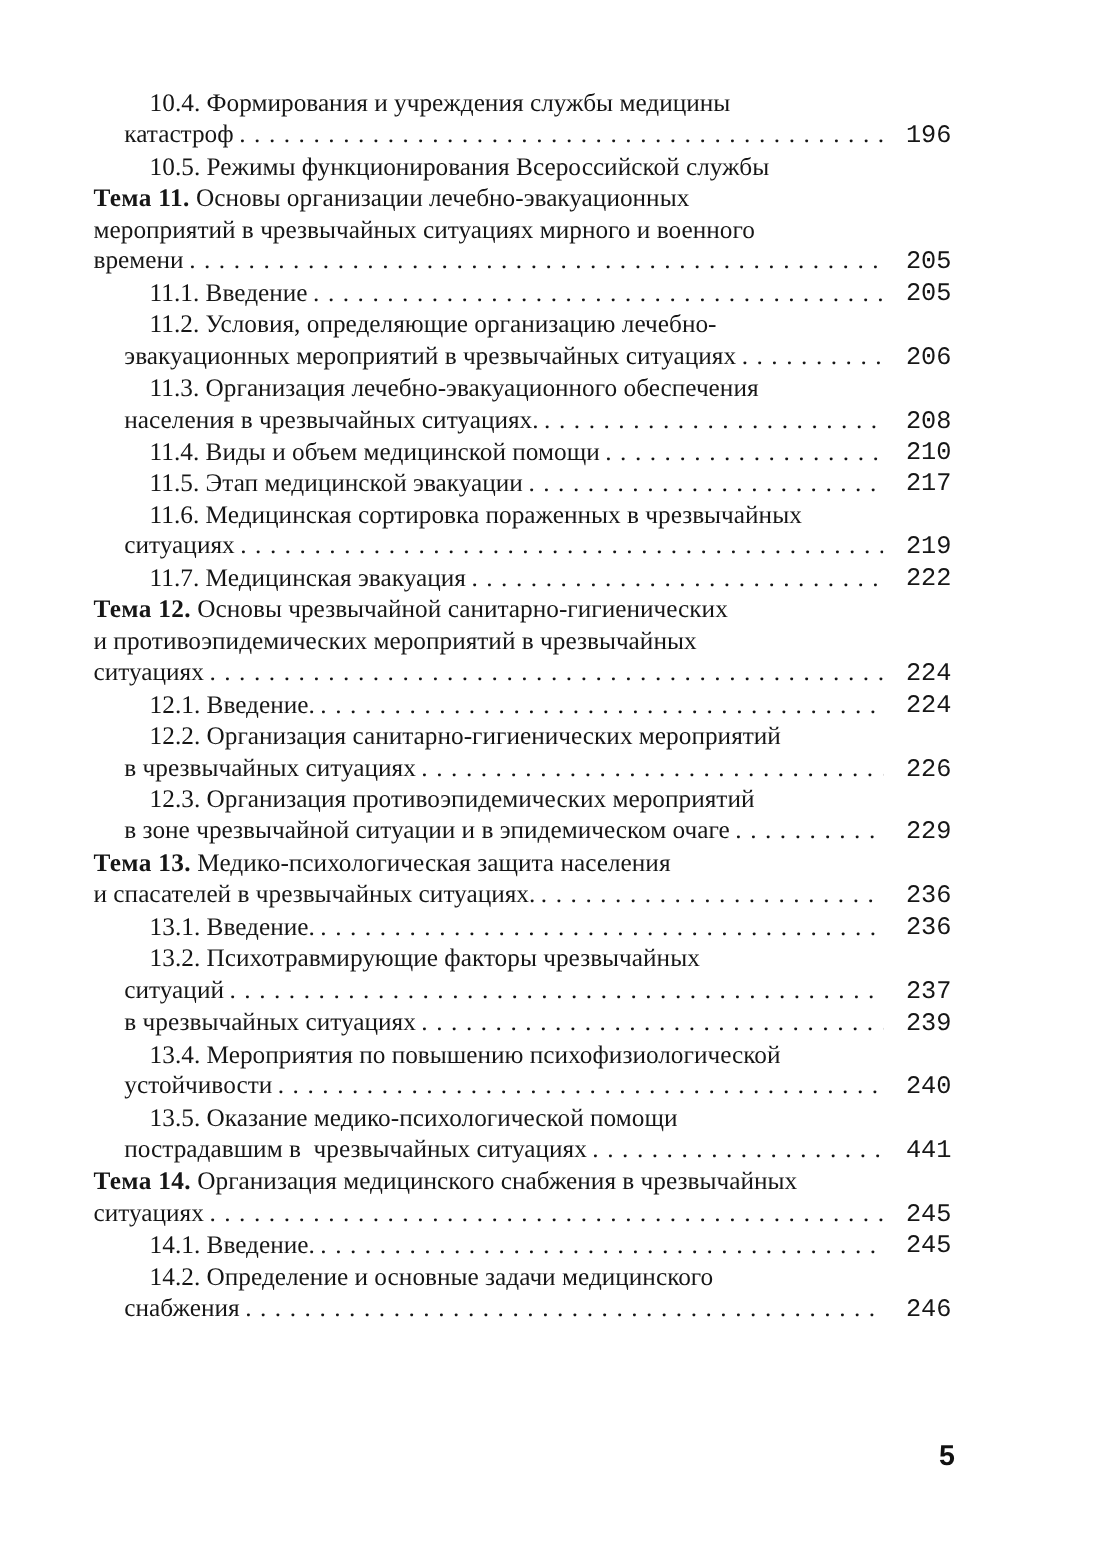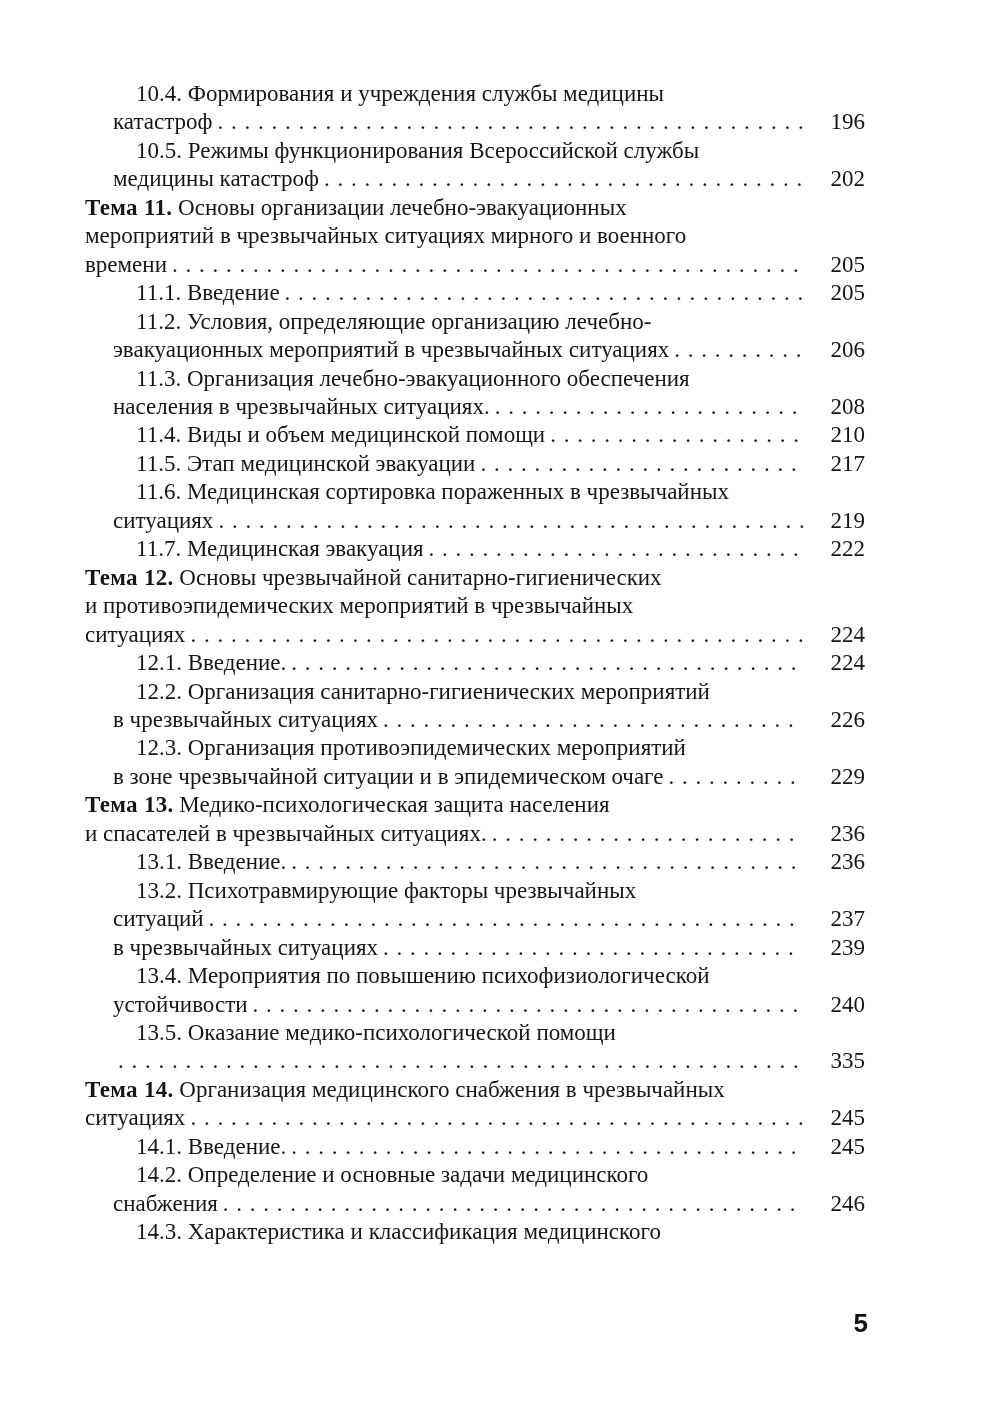--- a/index.html
+++ b/index.html
@@ -50,20 +50,21 @@
   }
   .leader::after {
     content: ". . . . . . . . . . . . . . . . . . . . . . . . . . . . . . . . . . . . . . . . . . . . . . . . . . . . . . . . . . . . . . . . . . . .";
     letter-spacing: 1px;
   }
   .pg {
     flex: 0 0 auto;
     min-width: 42px;
     margin-left: 20px;
     text-align: right;
+    font-family: Liberation Mono, monospace;
   }
   .folio {
     position: absolute;
     top: 1308px;
     right: 132px;
     font-family: "Liberation Sans", "DejaVu Sans", sans-serif;
     font-weight: bold;
     font-size: 26px;
     color: #111111;
   }
@@ -77,25 +78,20 @@
         <span class="txt">10.4. Формирования и учреждения службы медицины</span>
       </div>
       <div class="line subcont">
         <span class="txt">катастроф</span>
         <span class="leader"></span>
         <span class="pg">196</span>
       </div>
       <div class="line sub">
         <span class="txt">10.5. Режимы функционирования Всероссийской службы</span>
       </div>
-      <div class="line subcont">
-        <span class="txt">медицины катастроф</span>
-        <span class="leader"></span>
-        <span class="pg">202</span>
-      </div>
       <div class="line tema">
         <span class="bold-prefix">Тема 11.</span>
         <span class="txt"> Основы организации лечебно-эвакуационных</span>
       </div>
       <div class="line temacont">
         <span class="txt">мероприятий в чрезвычайных ситуациях мирного и военного</span>
       </div>
       <div class="line temacont">
         <span class="txt">времени</span>
         <span class="leader"></span>
@@ -210,22 +206,23 @@
       </div>
       <div class="line subcont">
         <span class="txt">устойчивости</span>
         <span class="leader"></span>
         <span class="pg">240</span>
       </div>
       <div class="line sub">
         <span class="txt">13.5. Оказание медико-психологической помощи</span>
       </div>
       <div class="line subcont">
-        <span class="leader"></span>
-        <span class="pg">335</span>
+        <span class="txt">пострадавшим в  чрезвычайных ситуациях</span>
+        <span class="leader"></span>
+        <span class="pg">441</span>
       </div>
       <div class="line tema">
         <span class="bold-prefix">Тема 14.</span>
         <span class="txt"> Организация медицинского снабжения в чрезвычайных</span>
       </div>
       <div class="line temacont">
         <span class="txt">ситуациях</span>
         <span class="leader"></span>
         <span class="pg">245</span>
       </div>
@@ -234,19 +231,16 @@
         <span class="leader"></span>
         <span class="pg">245</span>
       </div>
       <div class="line sub">
         <span class="txt">14.2. Определение и основные задачи медицинского</span>
       </div>
       <div class="line subcont">
         <span class="txt">снабжения</span>
         <span class="leader"></span>
         <span class="pg">246</span>
-      </div>
-      <div class="line sub">
-        <span class="txt">14.3. Характеристика и классификация медицинского</span>
       </div>
     </div>
   <div class="folio">5</div>
 </div>
 
 </body></html>

